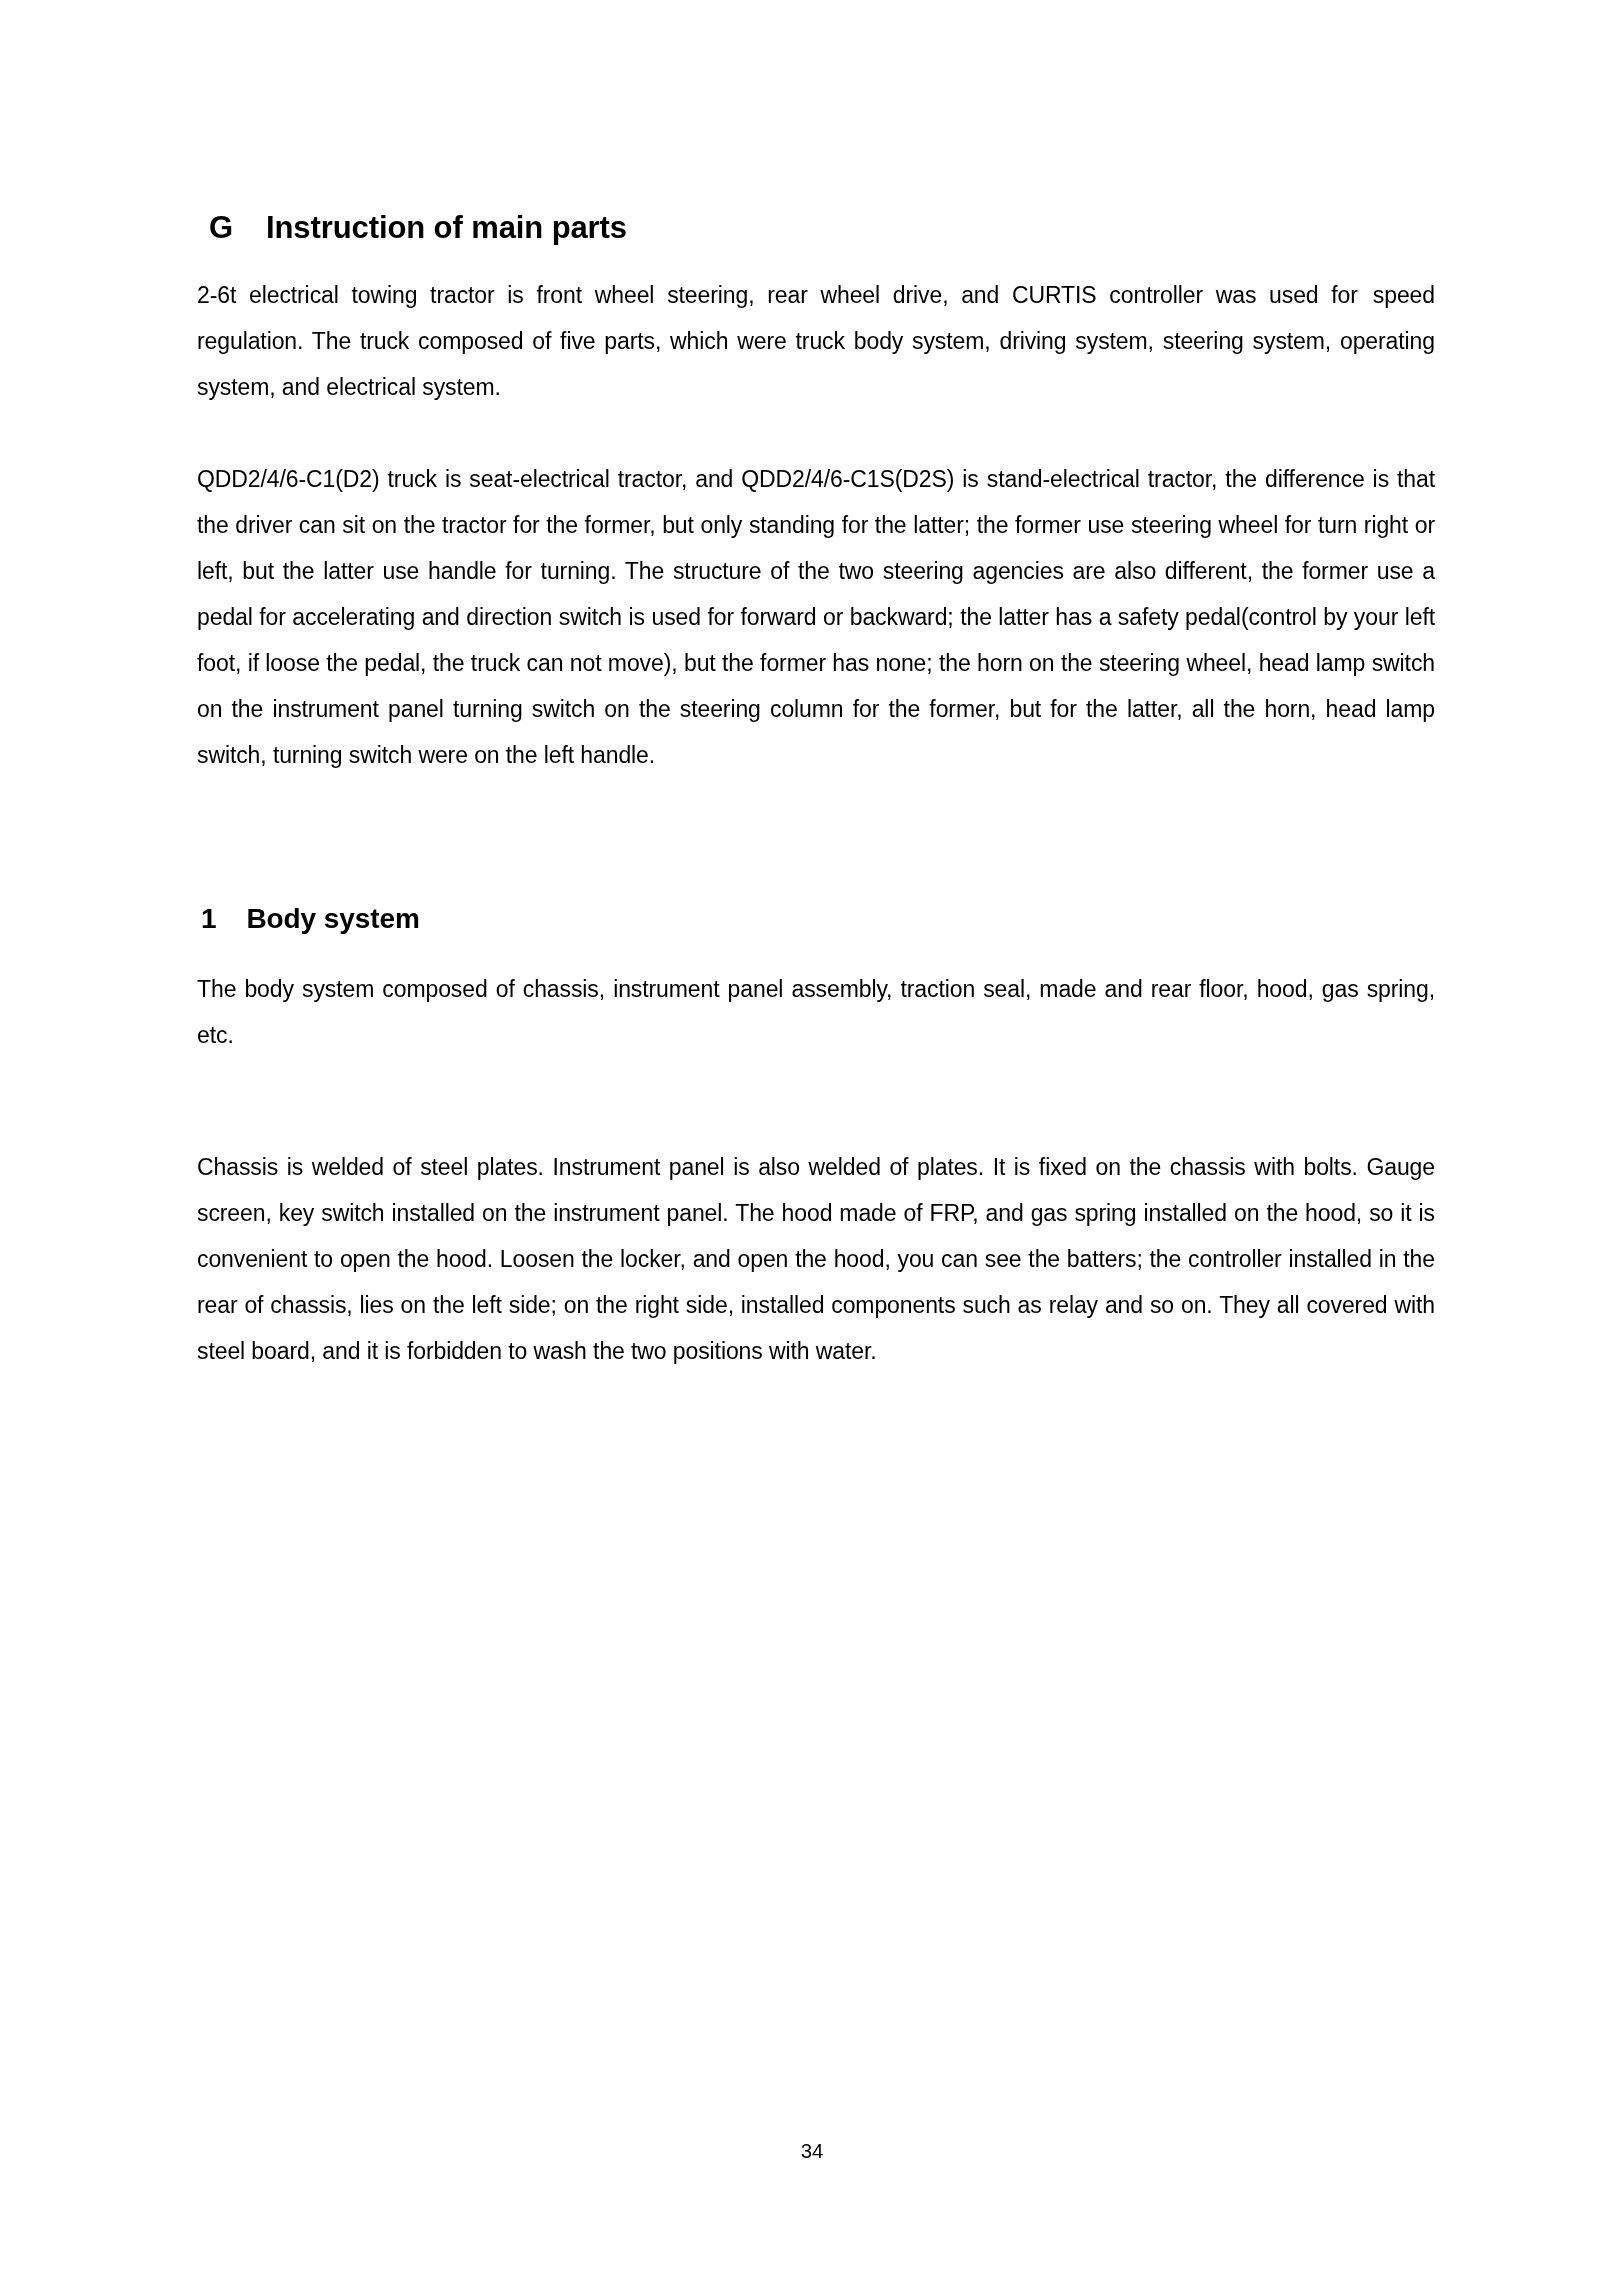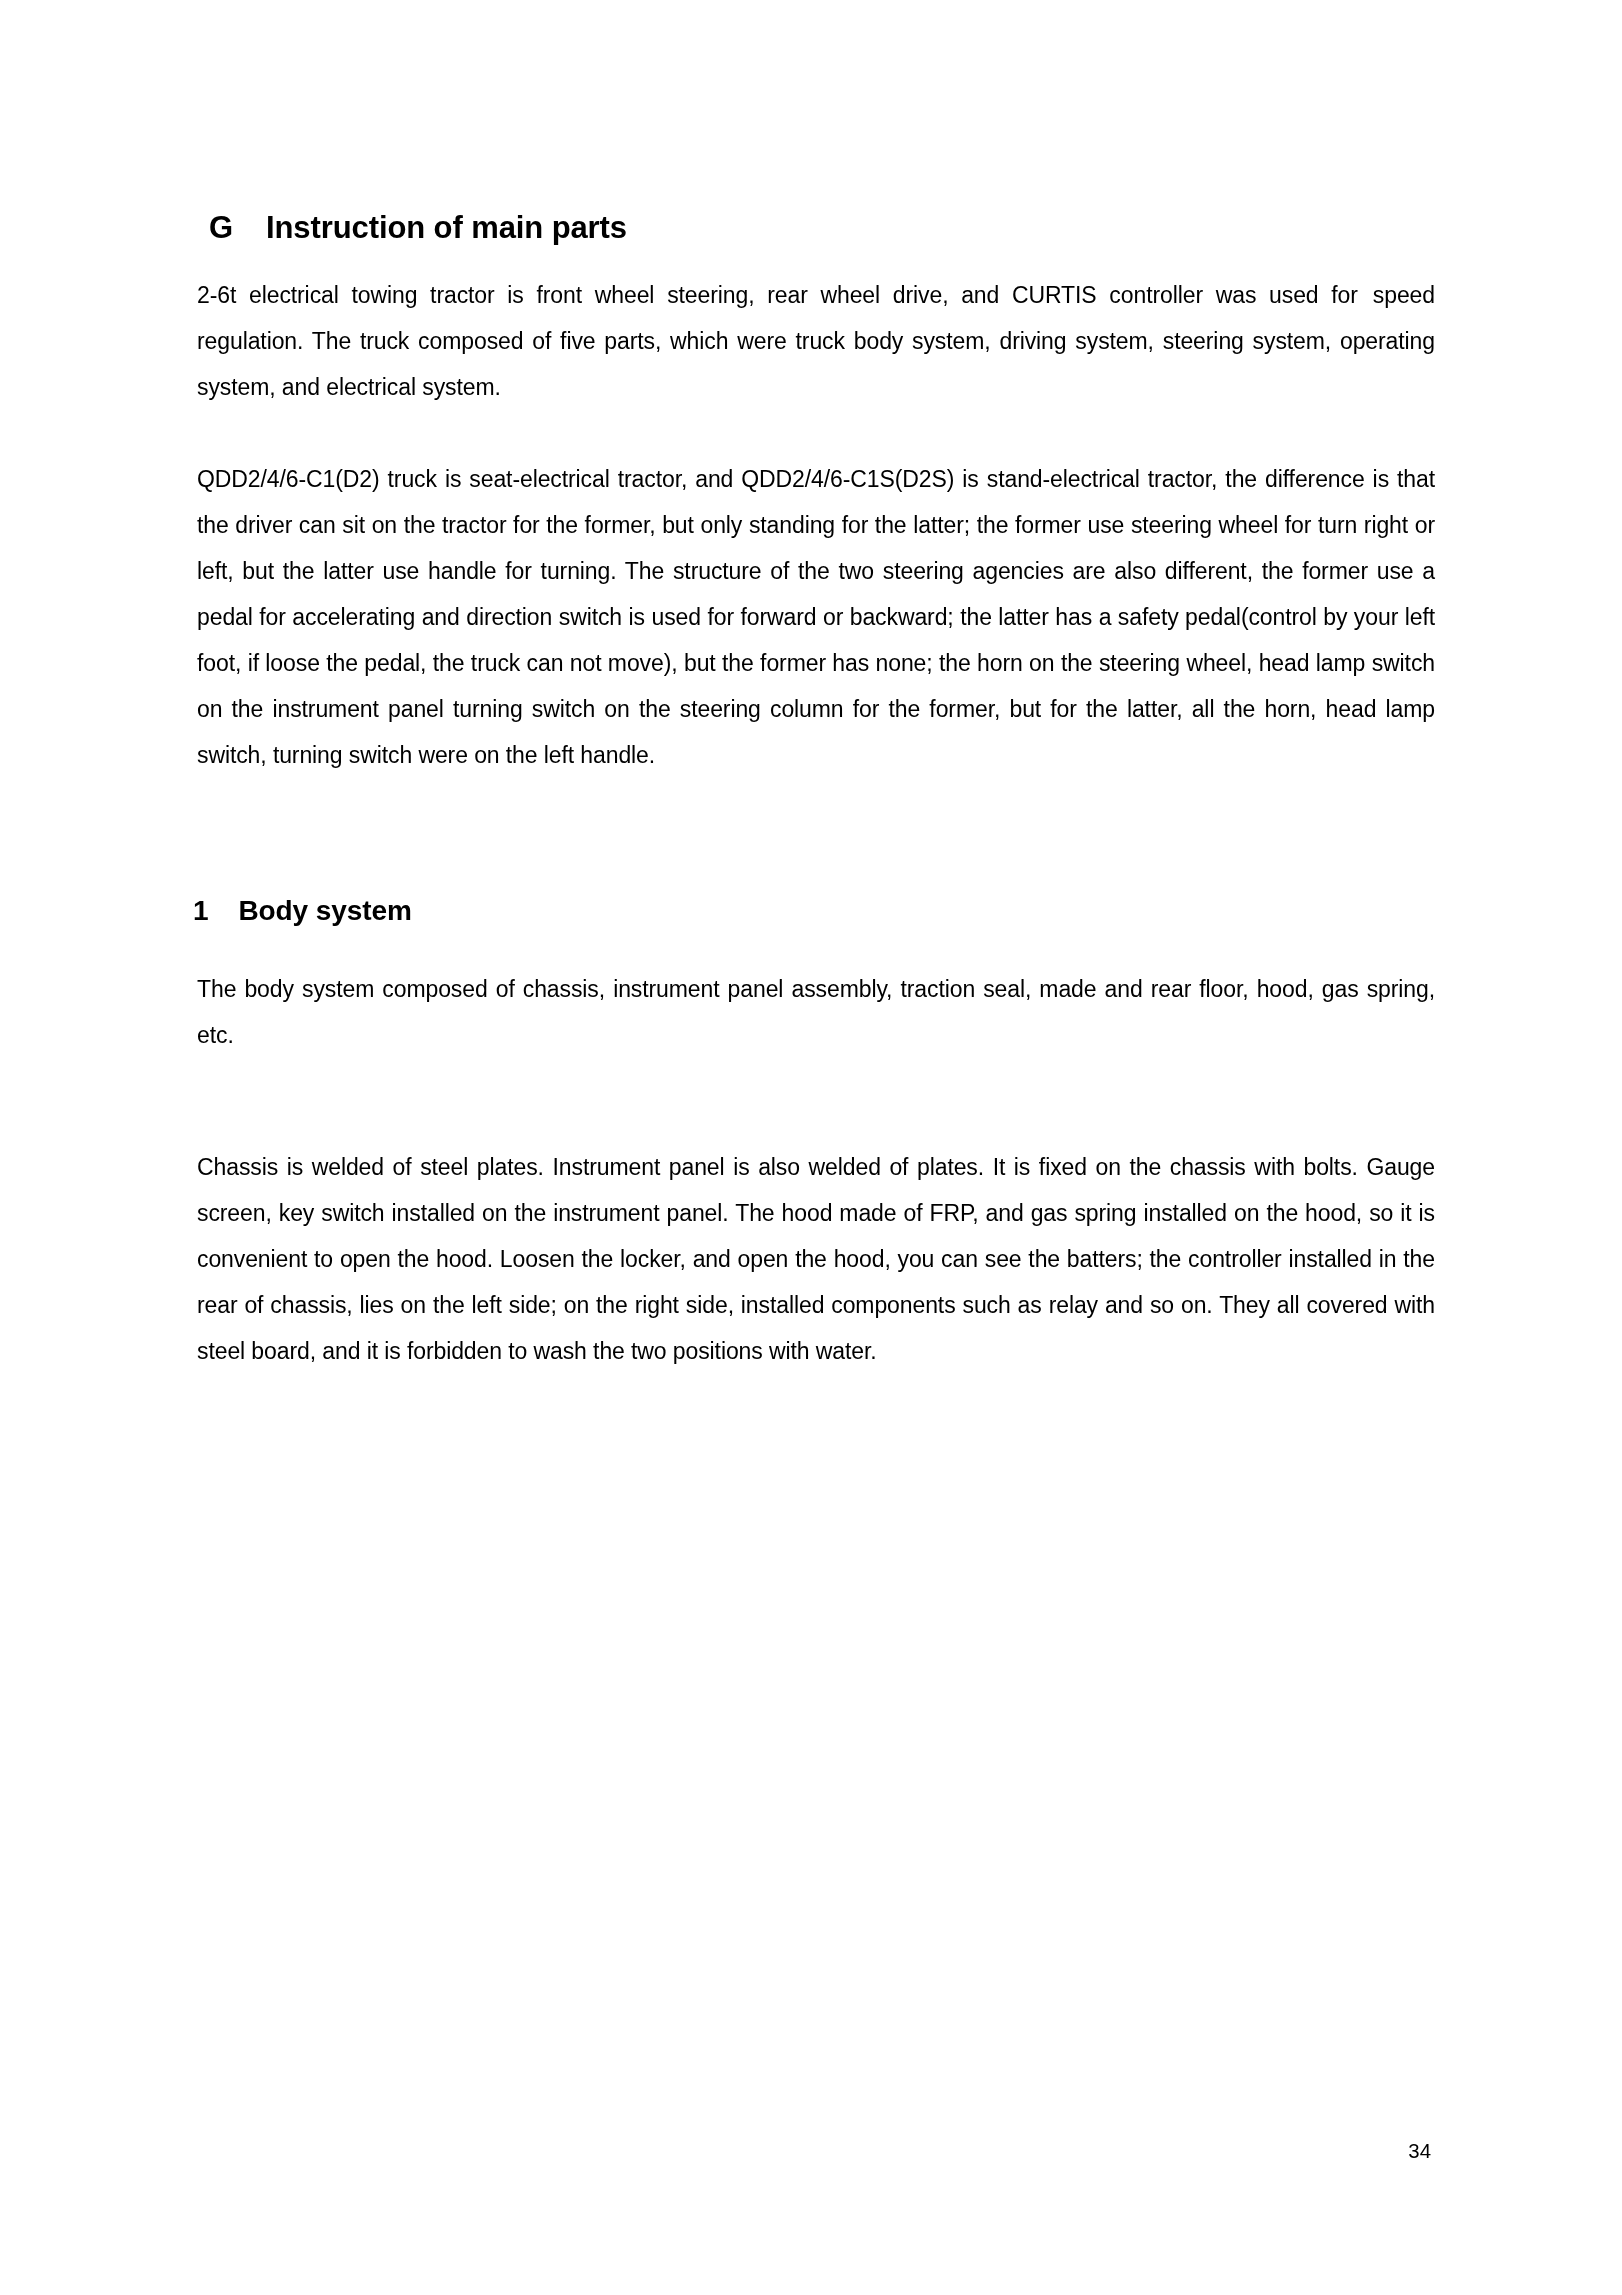--- a/index.html
+++ b/index.html
@@ -44,21 +44,21 @@
     white-space: pre;
     position: absolute;
     top: 196px;
     left: 0;
   }
   .h-sub {
     font-size: 28px;
     font-weight: bold;
     letter-spacing: -0.1px;
     line-height: 1.0;
-    margin: 0;
+    margin: 8px;
     padding: 0;
     white-space: pre;
     position: absolute;
     top: 897px;
     left: 0;
   }
   .h-gap {
     display: inline-block;
     width: 33px;
   }
@@ -93,21 +93,21 @@
     display: inline-block;
     width: 15px;
   }
 
   
   .page-number {
     position: absolute;
     top: 2141px;
     left: 0;
     width: 1238px;
-    text-align: right;
+    text-align: center;
     font-size: 20.4px;
     line-height: 1.0;
   }
 </style>
 </head>
 <body>
 
 <div class="page">
   <div class="content">
 

